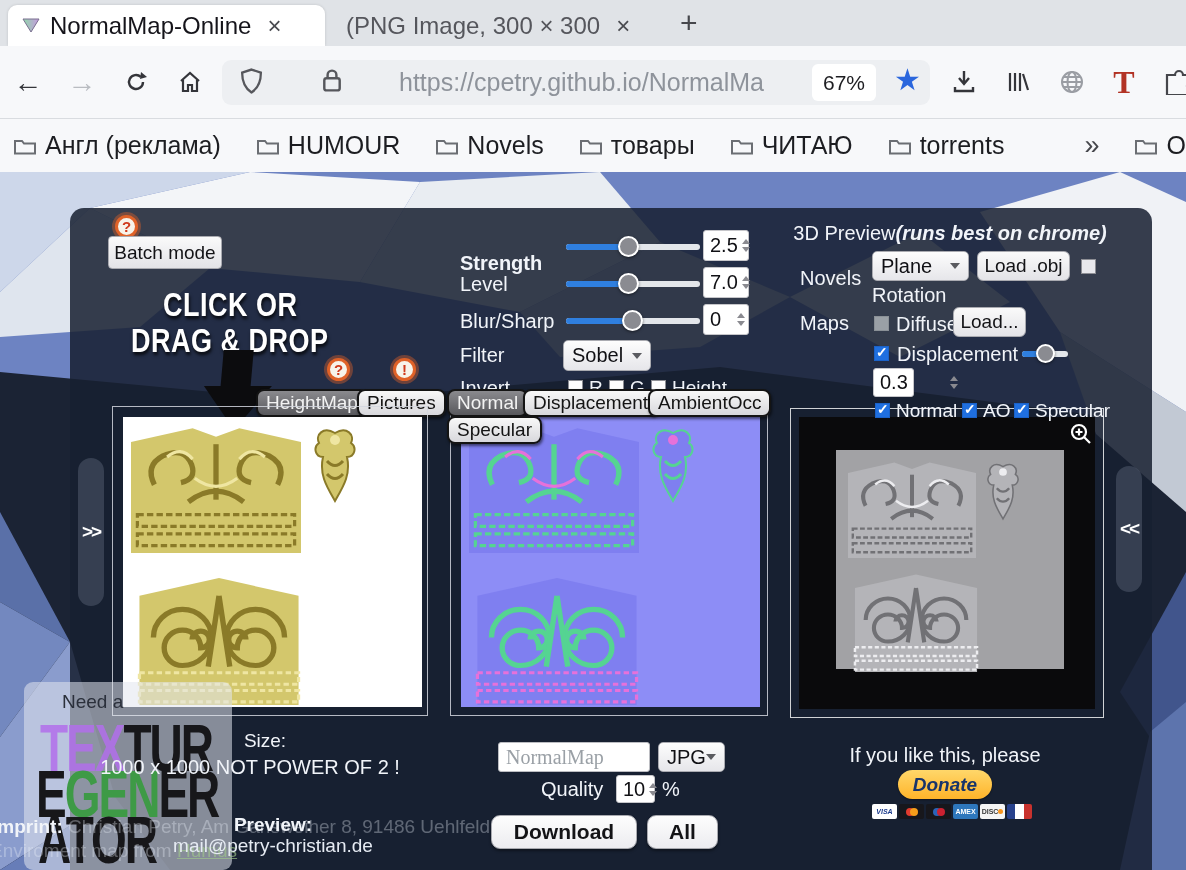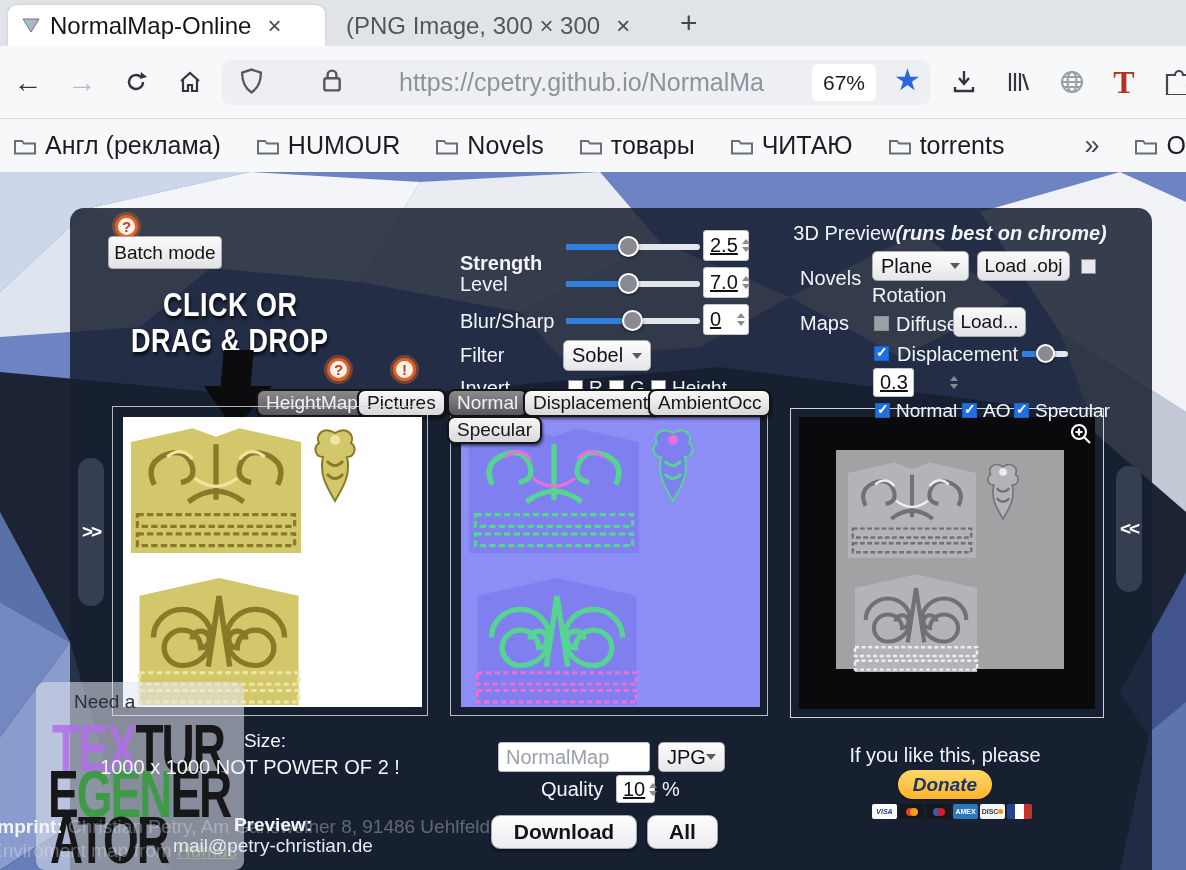--- a/index.html
+++ b/index.html
@@ -50,45 +50,45 @@
 
   .imgpanel{position:absolute;border:1px solid rgba(210,214,222,.85);}
   .imgpanel .inner{position:absolute;left:10px;top:10px;width:299px;height:290px;}
 
   .sidebtn{position:absolute;width:26px;background:rgba(105,115,135,.38);border-radius:13px;color:#fff;font-weight:800;font-size:19px;display:flex;align-items:center;justify-content:center;letter-spacing:-2px;}
 
   .track{position:absolute;height:6px;border-radius:3px;background:#e3e6ea;}
   .fill{position:absolute;left:0;top:0;height:6px;border-radius:3px;background:#2f7fdf;}
   .thumb{position:absolute;top:-8px;width:21px;height:21px;border-radius:50%;background:#8a8b91;border:2px solid #fff;box-shadow:0 1px 3px rgba(0,0,0,.5);}
 
-  .spin{position:absolute;background:#fff;border:1px solid #c6c6ca;border-radius:3px;display:flex;align-items:center;padding:0 3px 0 6px;font-size:20px;color:#101014;text-decoration:underline;}
+  .spin{position:absolute;background:#fff;border:1px solid #c6c6ca;border-radius:3px;display:flex;align-items:center;padding:0 3px 0 6px;font-size:20px;color:#101014;}
   .arrs{display:flex;flex-direction:column;gap:3px;margin-left:auto;padding-left:4px;}
   .aru{width:0;height:0;border-left:4px solid transparent;border-right:4px solid transparent;border-bottom:5px solid #8a8a90;}
   .ard{width:0;height:0;border-left:4px solid transparent;border-right:4px solid transparent;border-top:5px solid #8a8a90;}
 
   .sel{position:absolute;background:linear-gradient(#fdfdfd,#e6e6ea);border:1px solid #aaabb1;border-radius:5px;display:flex;align-items:center;padding:0 8px;font-size:20px;color:#101014;}
   .caret{width:0;height:0;border-left:5px solid transparent;border-right:5px solid transparent;border-top:6px solid #5a5b60;margin-left:auto;}
 
   .cb{position:absolute;width:15px;height:15px;background:#fdfdfd;border:1px solid #8d8e94;}
   .cb.gray{background:#9aa0a6;border-color:#8a9096;}
   .cb.on{background:#1f6fe0;border-color:#1b62c8;}
   .cb.on::after{content:"✓";position:absolute;left:1px;top:-3px;color:#fff;font-size:14px;font-weight:700;}
 
   .it{font-style:italic;font-weight:700;}
   .faded{color:rgba(235,240,248,.34);}
   .lnk{color:rgba(160,200,140,.65);text-decoration:underline;}
 
   #donatepill{position:absolute;left:898px;top:598px;width:94px;height:29px;border-radius:15px;background:linear-gradient(#ffd76a,#ffb42a);display:flex;align-items:center;justify-content:center;font-size:19px;font-weight:700;font-style:italic;color:#17346b;box-shadow:0 1px 2px rgba(0,0,0,.4);}
   .card{height:15px;border-radius:2px;display:flex;align-items:center;justify-content:center;font-size:7px;font-weight:700;}
   .dot{width:8px;height:8px;border-radius:50%;display:inline-block;}
 
-  #watermark{position:absolute;left:36px;top:510px;width:208px;height:188px;background:rgba(226,230,238,.55);border-radius:9px;overflow:hidden;}
+  #watermark{position:absolute;left:24px;top:510px;width:208px;height:188px;background:rgba(226,230,238,.55);border-radius:9px;overflow:hidden;}
   .wm{font-weight:800;font-size:46px;letter-spacing:-2px;transform:scaleY(1.45);transform-origin:top left;line-height:44px;white-space:nowrap;}
 
-  input.fname{position:absolute;left:498px;top:570px;width:152px;height:30px;border:1px solid #bcbdc2;border-radius:3px;font-size:20px;padding:0 7px;font-family:Liberation Sans, sans-serif;color:#6d28d9;}
+  input.fname{position:absolute;left:498px;top:570px;width:152px;height:30px;border:1px solid #bcbdc2;border-radius:3px;font-size:20px;padding:0 7px;font-family:Liberation Serif, serif;color:#6d28d9;}
   input.fname::placeholder{color:#9aa0a6;}
 </style>
 </head>
 <body>
 
 <svg width="0" height="0" style="position:absolute">
   <defs>
     <symbol id="orn-frieze" viewBox="0 0 160 120" preserveAspectRatio="none">
       <path d="M0,16 L58,3 80,11 102,3 160,16 L160,120 L0,120 Z" fill="var(--oBase)"></path>
       <g fill="none" stroke="var(--oA)" stroke-width="5">

